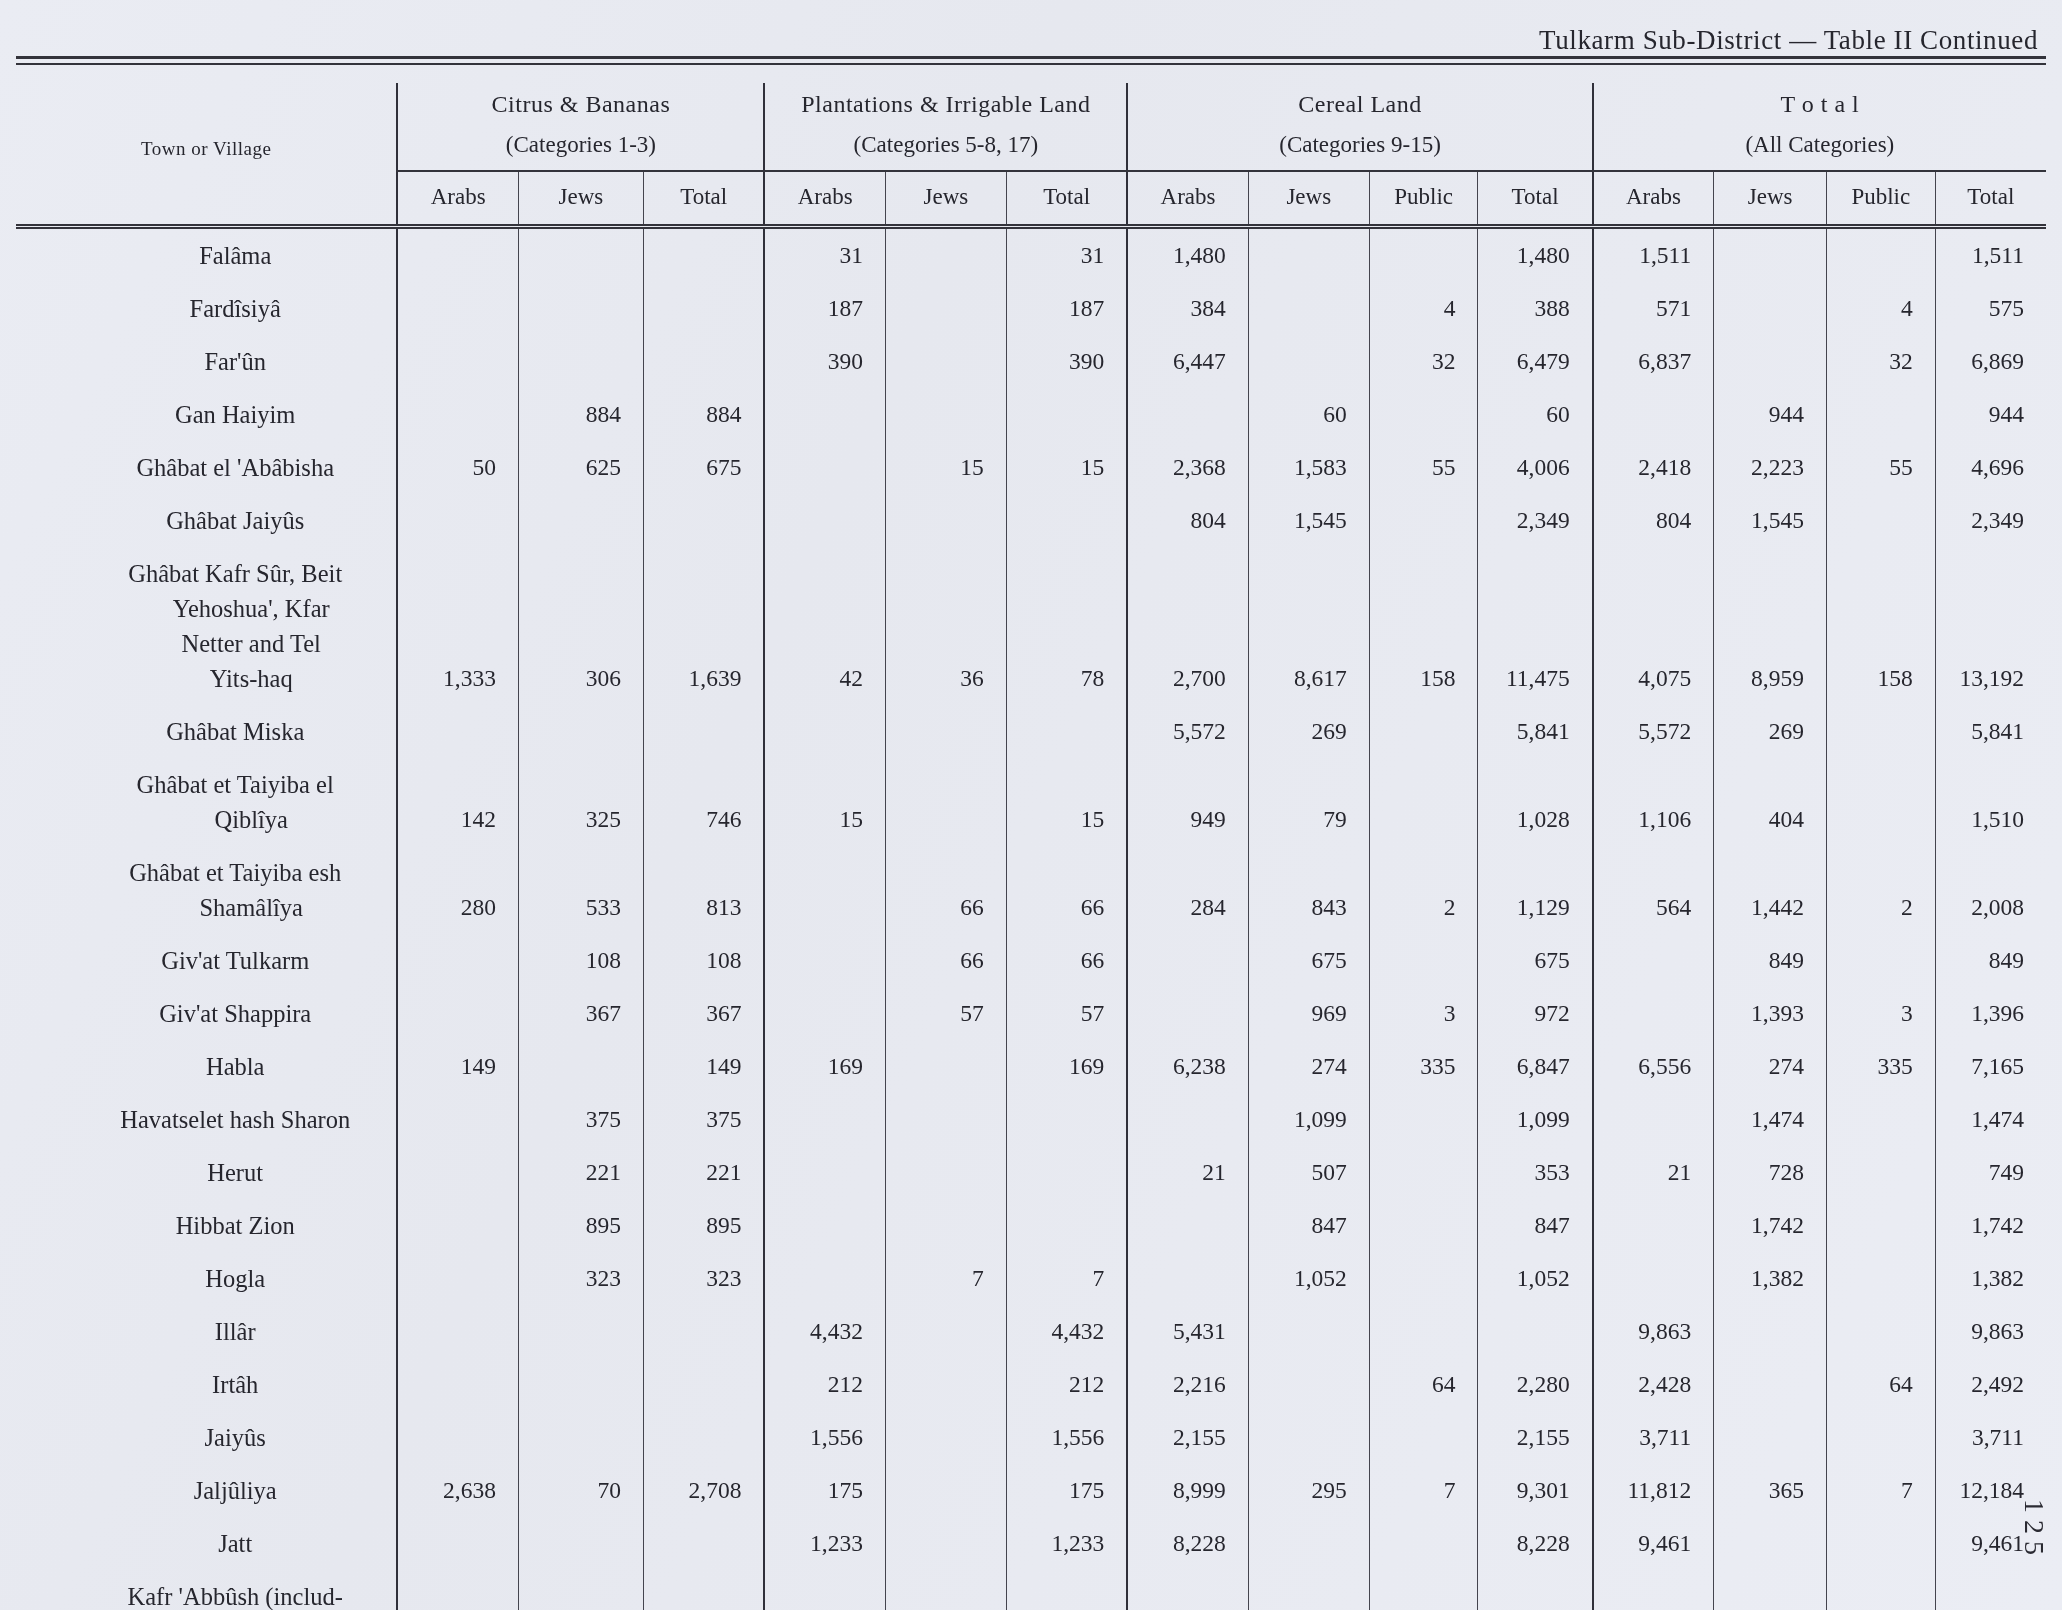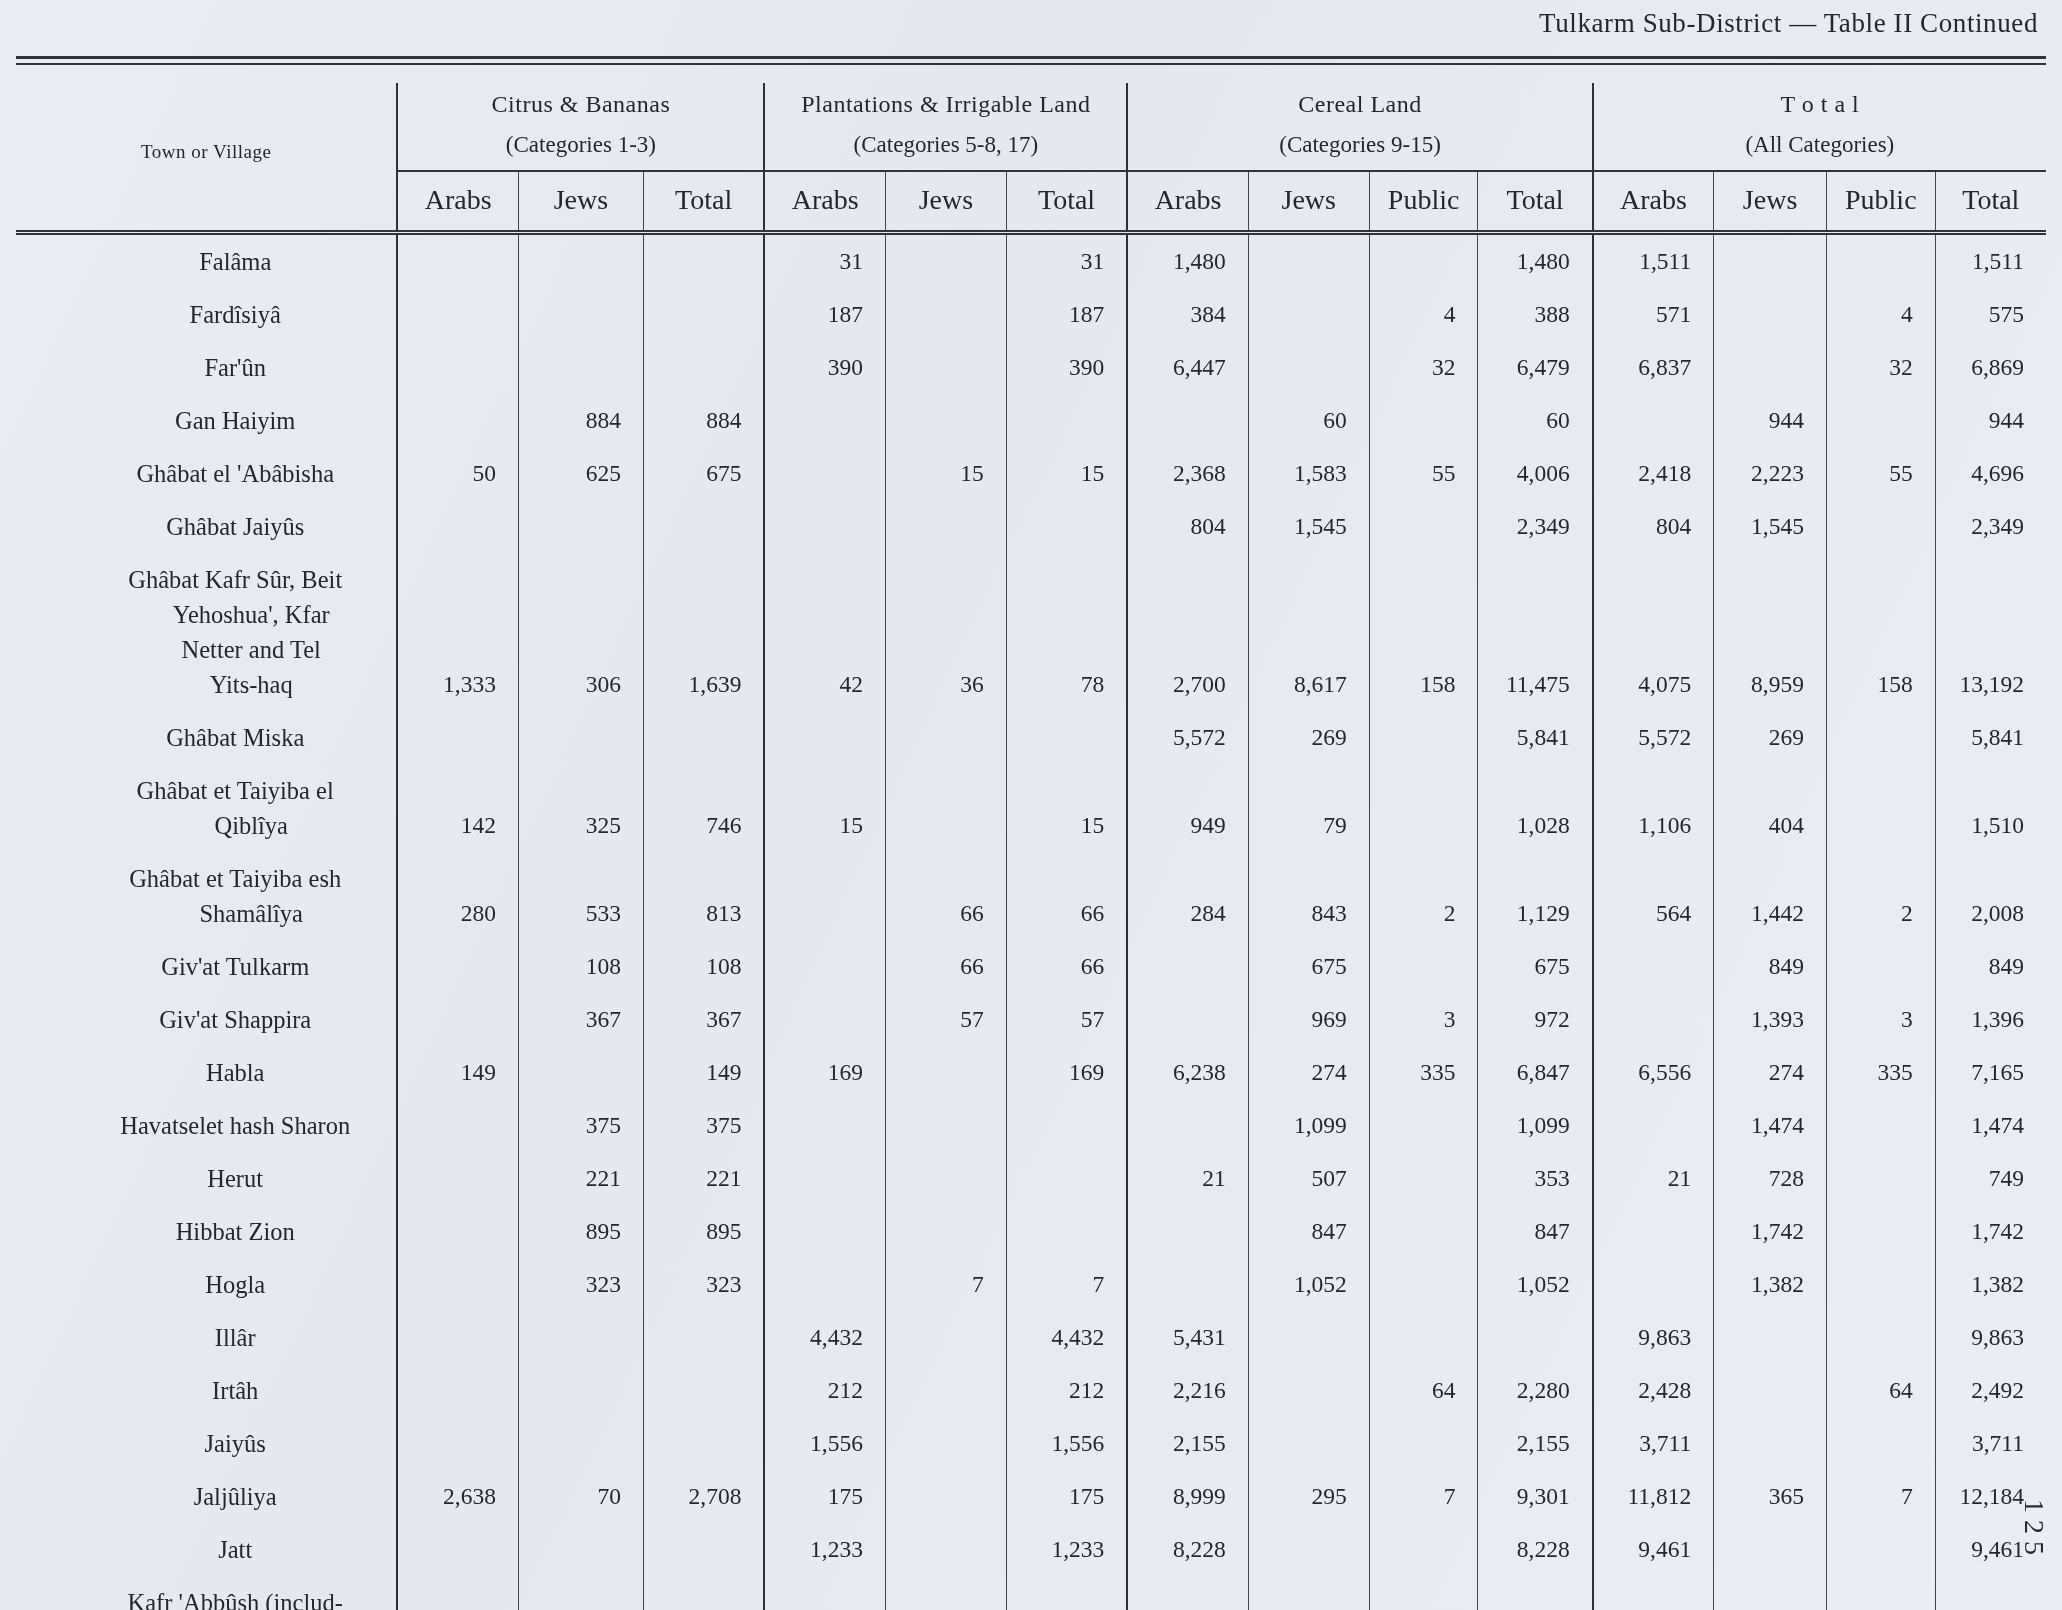--- a/index.html
+++ b/index.html
@@ -4,38 +4,38 @@
 <style>
   html,body{margin:0;padding:0;}
   body{
     width:2062px;height:1610px;
     background:linear-gradient(115deg,#eaecf3 0%,#e6e8ef 38%,#ebedf4 100%);
     font-family:"Liberation Serif","DejaVu Serif",serif;
     color:#26262e;
     position:relative;overflow:hidden;
   }
   .title{
-    position:absolute;top:8px;right:24px;
+    position:absolute;top:25px;right:24px;
     font-size:27px;letter-spacing:.6px;white-space:nowrap;
   }
   .sheet{position:absolute;left:16px;right:16px;top:56px;}
   .top-rule{height:4px;border-top:3px solid #33333b;border-bottom:2px solid #33333b;}
   table{width:100%;border-collapse:collapse;table-layout:fixed;margin-top:18px;}
   th{font-weight:normal;}
   .sep{border-left:1.5px solid #44444e;}
   .sep-heavy{border-left:2.5px solid #30303a;}
   .town-head{
     vertical-align:middle;text-align:center;font-size:19px;
     border-bottom:5px double #33333b;padding-bottom:10px;letter-spacing:.5px;
   }
   .group{padding:8px 4px 12px;border-bottom:2px solid #33333b;text-align:center;}
   .g-label{font-size:24px;letter-spacing:.5px;}
   .g-sub{font-size:23px;margin-top:14px;}
   .sub{
-    font-size:28px;text-align:center;
+    font-size:23px;text-align:center;
     padding:12px 2px 14px;border-bottom:5px double #33333b;
   }
   td{vertical-align:bottom;}
   td.town{
     padding:9px 0 9px 58px;font-size:24.5px;line-height:35px;text-align:center;
   }
   td.town span{display:block;white-space:nowrap;}
   td.town span.cont{padding-left:32px;}
   td.num{
     text-align:right;padding:9px 22px 9px 0;font-size:23.5px;line-height:35px;

